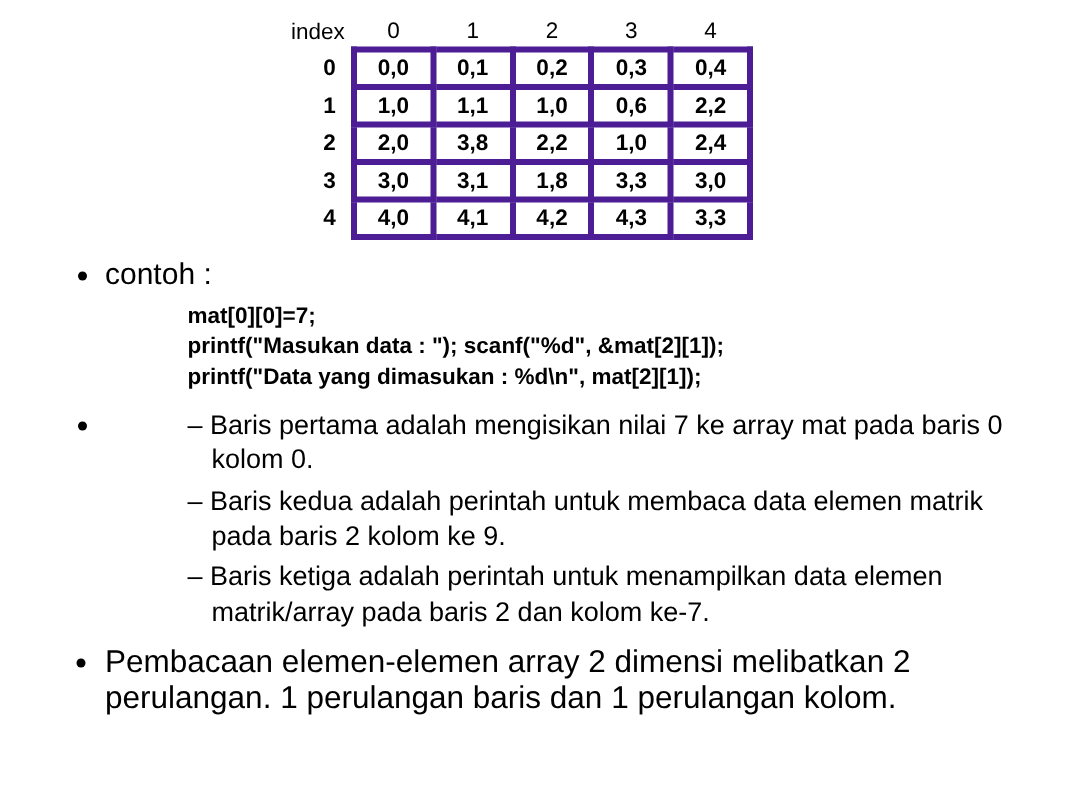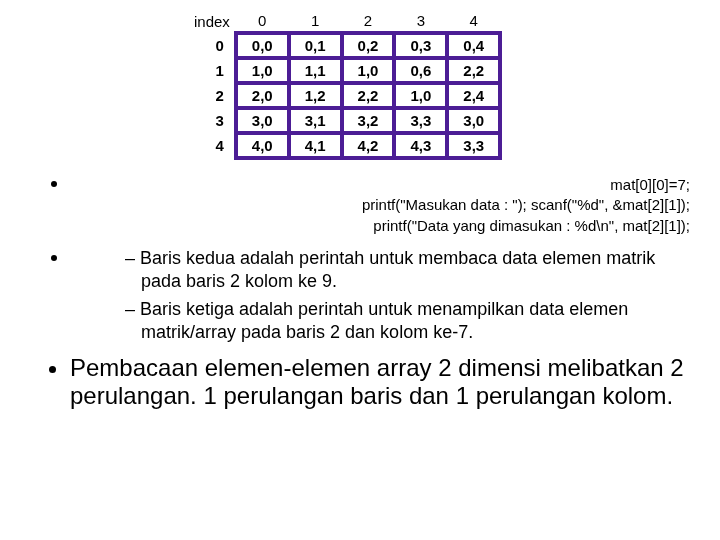--- a/index.html
+++ b/index.html
@@ -50,42 +50,41 @@
     list-style-type: disc;
     padding-left: 40px;
     margin: 6px 0;
     font-size: 20px;
   }
   ul.top > li {
     margin-bottom: 6px;
   }
   .code-block {
     font-size: 15px;
-    font-weight: normal;
+    font-weight: bold;
     margin: 6px 0 10px 55px;
     line-height: 1.35;
-    text-align: right;
   }
   ul.dash {
     list-style-type: none;
     padding-left: 55px;
     margin: 6px 0 10px 0;
     font-size: 18px;
     line-height: 1.3;
   }
   ul.dash > li {
     text-indent: -16px;
     padding-left: 16px;
     margin-bottom: 4px;
   }
   ul.dash > li::before {
     content: "– ";
   }
   .para {
-    font-size: 24px;
+    font-size: 21px;
     margin-left: 0;
   }
 </style>
 </head>
 <body>
 
 <div class="page">
 
   <div class="table-wrap">
     <table>
@@ -110,55 +109,57 @@
         <td class="row-label">1</td>
         <td>1,0</td>
         <td>1,1</td>
         <td>1,0</td>
         <td>0,6</td>
         <td>2,2</td>
       </tr>
       <tr>
         <td class="row-label">2</td>
         <td>2,0</td>
-        <td>1,2</td>
+        <td>3,8</td>
         <td>2,2</td>
         <td>1,0</td>
         <td>2,4</td>
       </tr>
       <tr>
         <td class="row-label">3</td>
         <td>3,0</td>
         <td>3,1</td>
-        <td>3,2</td>
+        <td>1,8</td>
         <td>3,3</td>
         <td>3,0</td>
       </tr>
       <tr>
         <td class="row-label">4</td>
         <td>4,0</td>
         <td>4,1</td>
         <td>4,2</td>
         <td>4,3</td>
         <td>3,3</td>
       </tr>
     </tbody>
       </table>
   </div>
 
   <ul class="top">
     <li>
+      <span>contoh :</span>
       <div class="code-block">
         <div>mat[0][0]=7;</div>
         <div>printf("Masukan data : "); scanf("%d", &amp;mat[2][1]);</div>
         <div>printf("Data yang dimasukan : %d\n", mat[2][1]);</div>
       </div>
     </li>
     <li>
       <ul class="dash">
+        <li>Baris pertama adalah mengisikan nilai 7 ke array mat pada baris 0 kolom 0.</li>
         <li>Baris kedua adalah perintah untuk membaca data elemen matrik pada baris 2 kolom ke 9.</li>
         <li>Baris ketiga adalah perintah untuk menampilkan data elemen matrik/array pada baris 2 dan kolom ke-7.</li>
       </ul>
     </li>
     <li class="para">
       <span>Pembacaan elemen-elemen array 2 dimensi melibatkan 2 perulangan. 1 perulangan baris dan 1 perulangan kolom.</span>
     </li>
   </ul>
 
 </div>

